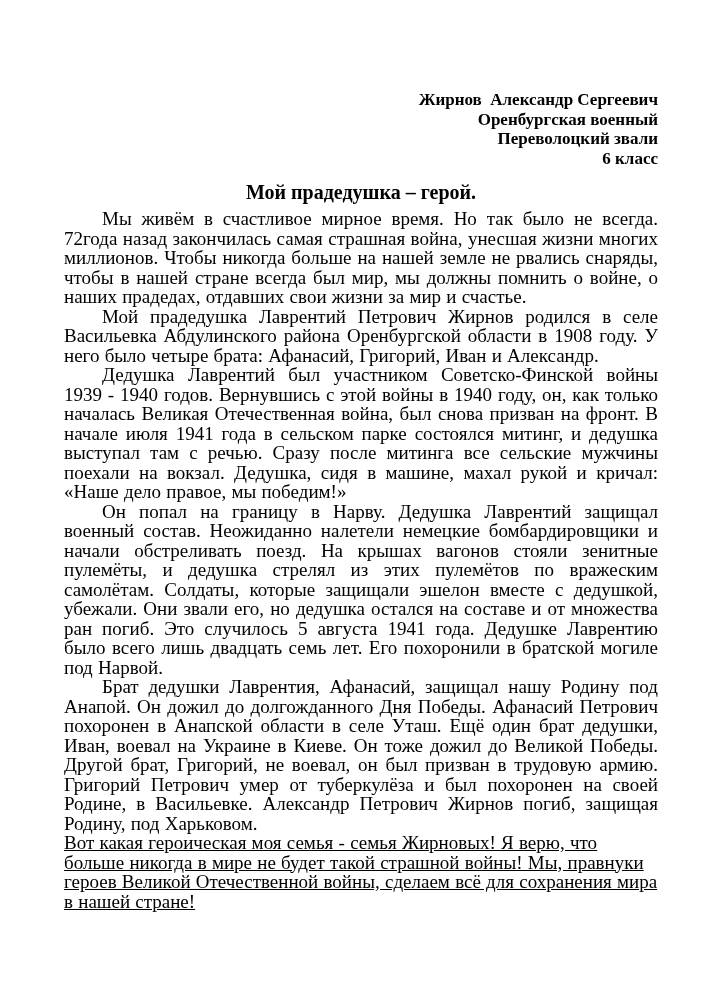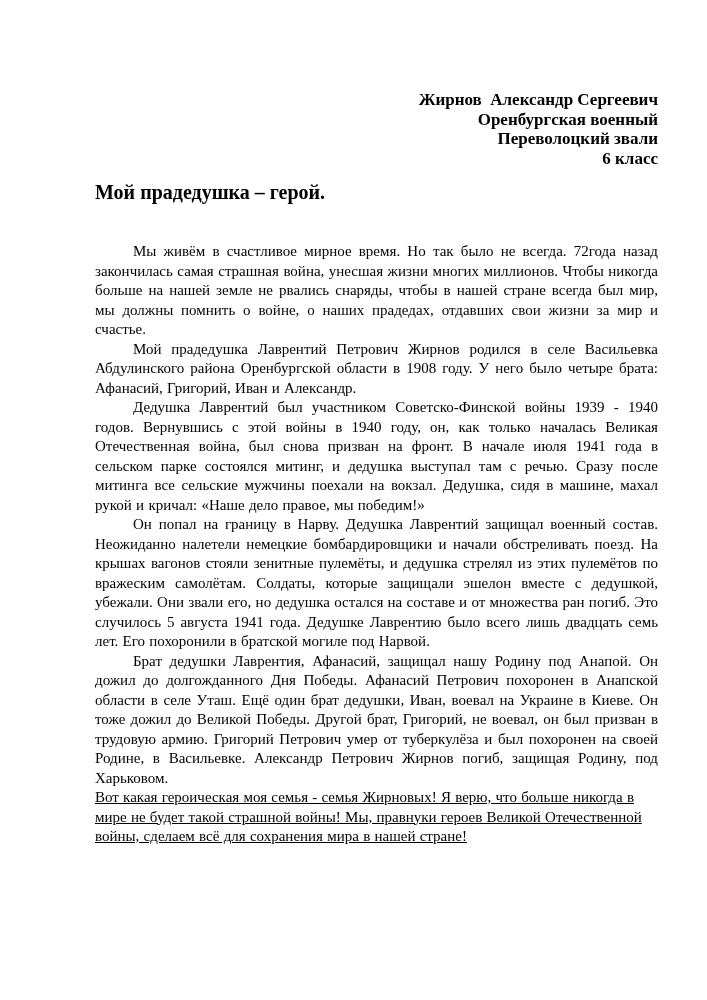--- a/index.html
+++ b/index.html
@@ -8,42 +8,42 @@
     background: #ffffff;
   }
   .page {
     position: relative;
     width: 707px;
     height: 1000px;
     background: #ffffff;
     color: #000000;
     font-family: "Liberation Serif", "DejaVu Serif", serif;
     box-sizing: border-box;
-    padding: 90px 49px 0 95px;
+    padding: 90px 49px 0 64px;
     overflow: hidden;
   }
   .header {
     text-align: right;
     font-weight: 700;
     font-size: 17px;
     line-height: 19.5px;
     white-space: pre-wrap;
   }
   .hline { margin: 0; }
   .title {
-    text-align: left;
+    text-align: center;
     font-weight: 700;
     font-size: 20px;
     line-height: 26px;
-    margin: 11px 0 37px 0;
+    margin: 11px 0 4px 0;
   }
   .body-text { }
   .para {
     margin: 0;
-    font-size: 15px;
+    font-size: 19px;
     line-height: 19.5px;
     text-align: justify;
     text-align-last: left;
     word-spacing: 0.5px;
   }
   .para.left {
     text-align: left;
     text-decoration: underline;
   }
   .para.indent {

